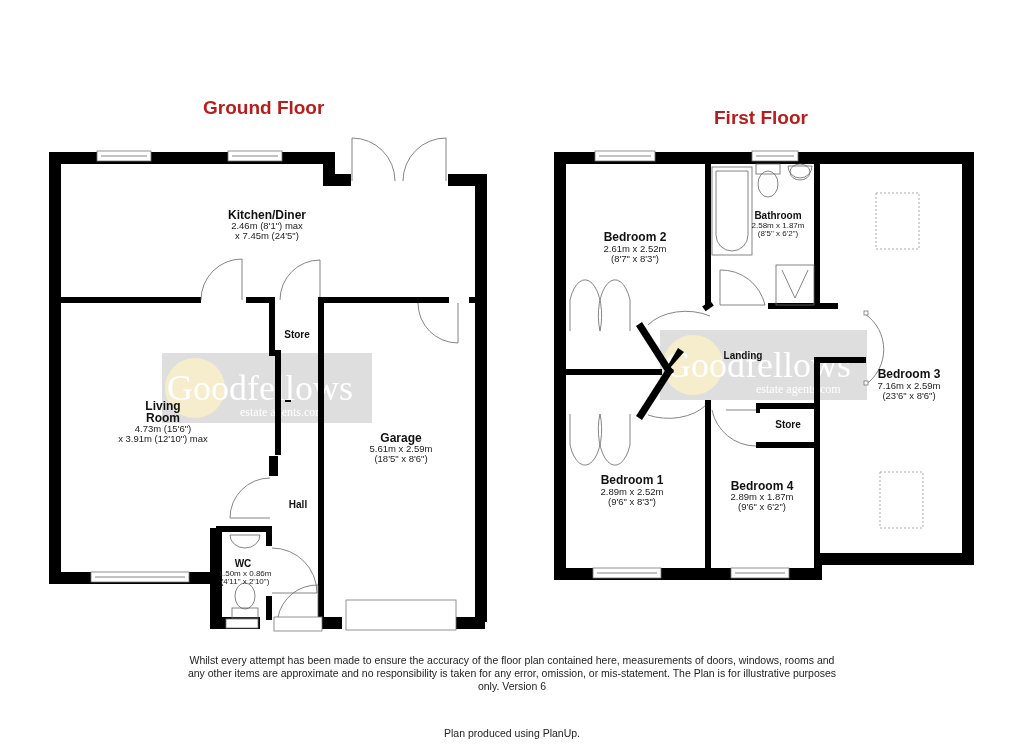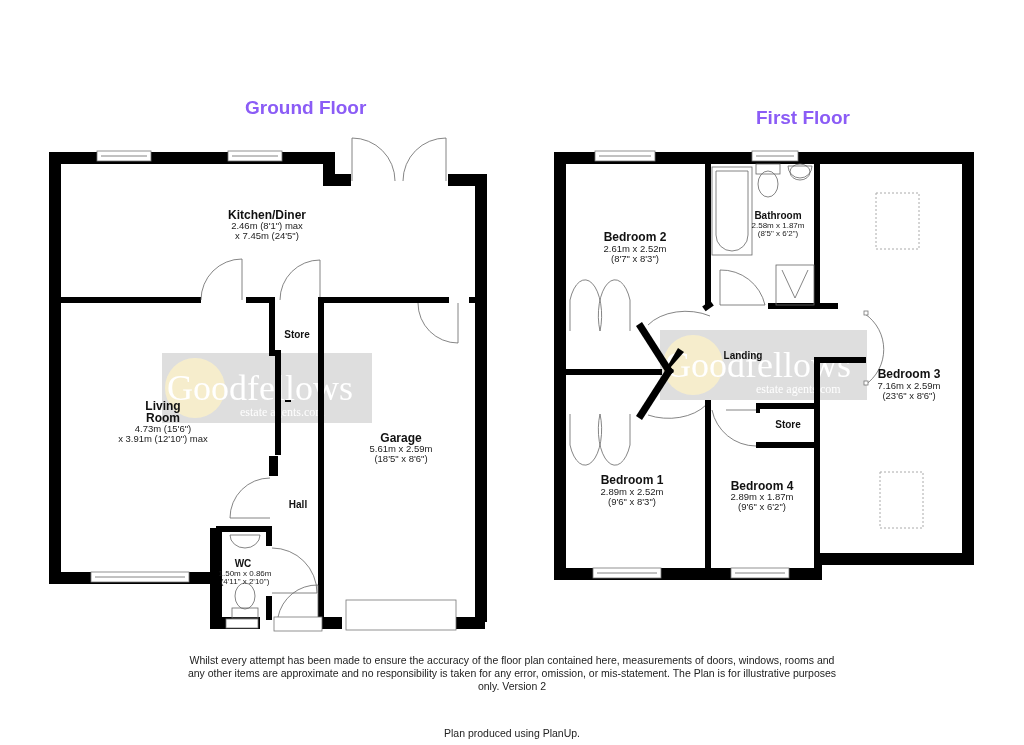--- a/index.html
+++ b/index.html
@@ -1,17 +1,17 @@
 <!DOCTYPE html>
 <html><head>
 <meta charset="utf-8">
 <style>
   html, body { margin: 0; padding: 0; background: #ffffff; }
   body { width: 1024px; height: 745px; position: relative; overflow: hidden; font-family: "Liberation Sans", sans-serif; color: #111; }
-  .floor-title { position: absolute; font-weight: bold; font-size: 19px; color: #8b5cf6; margin-left: 42px; }
+  .floor-title { position: absolute; font-weight: bold; font-size: 19px; color: #b91c1c; }
   svg.plan { position: absolute; left: 0; top: 0; }
   .wall { fill: #000; }
   .thin { fill: none; stroke: #666; stroke-width: 0.8; }
   .win { fill: #fff; stroke: #777; stroke-width: 0.8; }
   .room-name { font-family: "Liberation Sans", sans-serif; font-weight: bold; font-size: 12px; fill: #111; text-anchor: middle; }
   .room-name-sm { font-family: "Liberation Sans", sans-serif; font-weight: bold; font-size: 10px; fill: #111; text-anchor: middle; }
   .room-dim { font-family: "Liberation Sans", sans-serif; font-size: 9.5px; fill: #222; text-anchor: middle; }
   .room-dim-sm { font-family: "Liberation Sans", sans-serif; font-size: 8px; fill: #222; text-anchor: middle; }
   .wm-text { font-family: "Liberation Serif", serif; fill: #fff; }
   .disclaimer { position: absolute; left: 180px; top: 654px; width: 664px; text-align: center; font-size: 10.5px; line-height: 13px; color: #222; }
@@ -216,14 +216,14 @@
     <text class="room-name" x="632" y="484">Bedroom 1</text>
     <text class="room-dim" x="632" y="495">2.89m x 2.52m</text>
     <text class="room-dim" x="632" y="505">(9'6" x 8'3")</text>
 
     <text class="room-name" x="762" y="490">Bedroom 4</text>
     <text class="room-dim" x="762" y="500">2.89m x 1.87m</text>
     <text class="room-dim" x="762" y="510">(9'6" x 6'2")</text>
   </g>
 </svg>
 
-<div class="disclaimer">Whilst every attempt has been made to ensure the accuracy of the floor plan contained here, measurements of doors, windows, rooms and any other items are approximate and no responsibility is taken for any error, omission, or mis-statement. The Plan is for illustrative purposes only. Version 2</div>
+<div class="disclaimer">Whilst every attempt has been made to ensure the accuracy of the floor plan contained here, measurements of doors, windows, rooms and any other items are approximate and no responsibility is taken for any error, omission, or mis-statement. The Plan is for illustrative purposes only. Version 6</div>
 <div class="credit">Plan produced using PlanUp.</div>
 
 </body></html>

